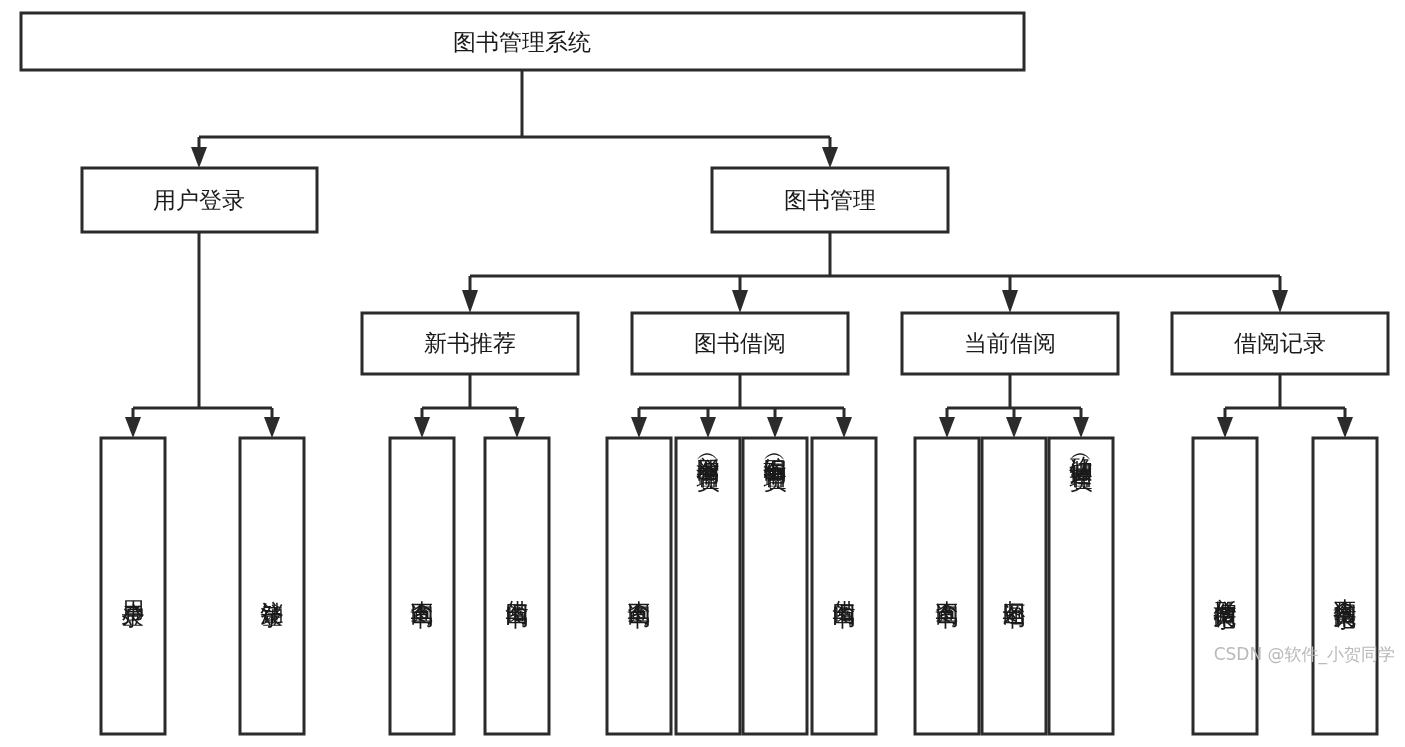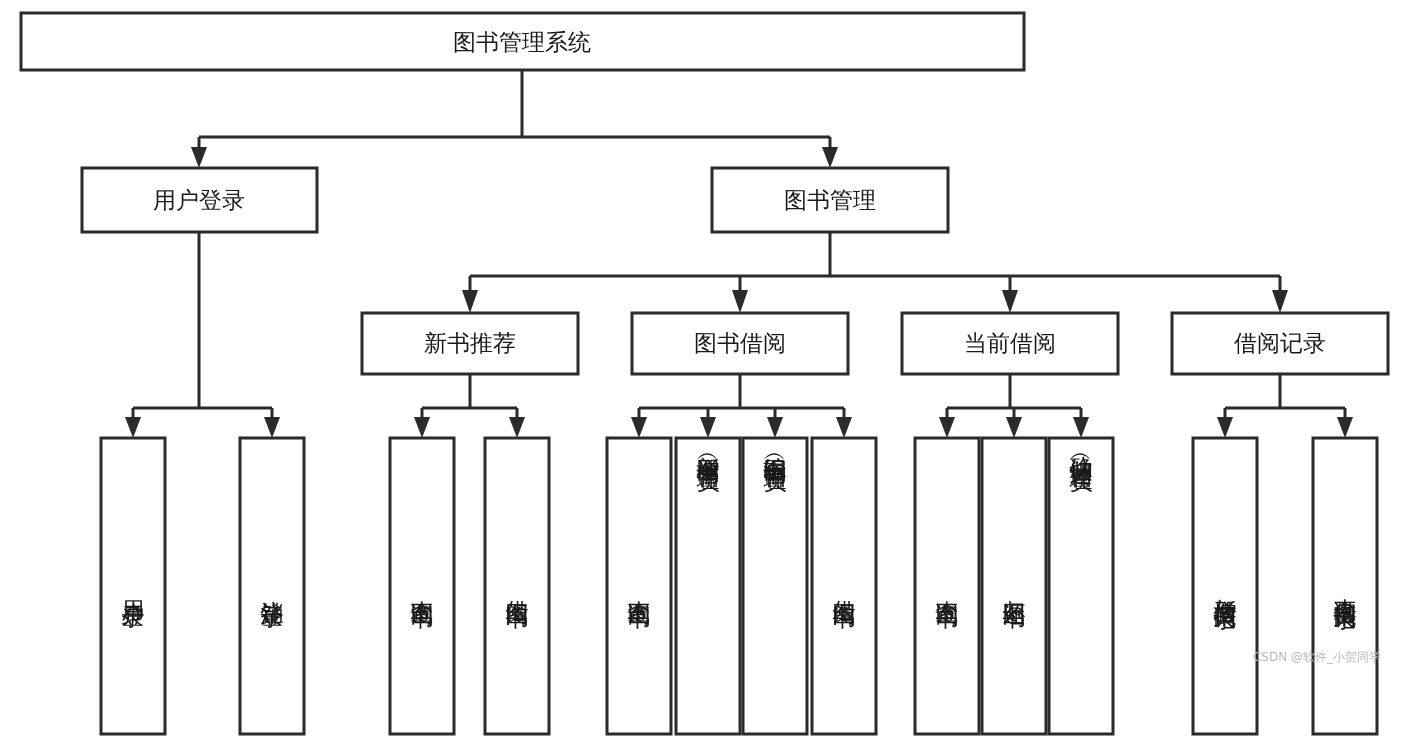--- a/index.html
+++ b/index.html
@@ -61,24 +61,24 @@
     text-orientation: upright;
     font-family: "DejaVu Sans", "Liberation Sans", sans-serif;
     font-size: 23px;
     line-height: 1.18;
     color: #1a1a1a;
     letter-spacing: 2px;
     white-space: nowrap;
   }
   .watermark {
     position: absolute;
-    right: 24px;
+    right: 10px;
     bottom: 4px;
     font-family: "DejaVu Sans", "Liberation Sans", sans-serif;
-    font-size: 12px;
+    font-size: 17px;
     color: #b9b9b9;
     white-space: nowrap;
     user-select: none;
   }
 </style>
 </head>
 <body>
 
 <div id="diagram-root">
 

